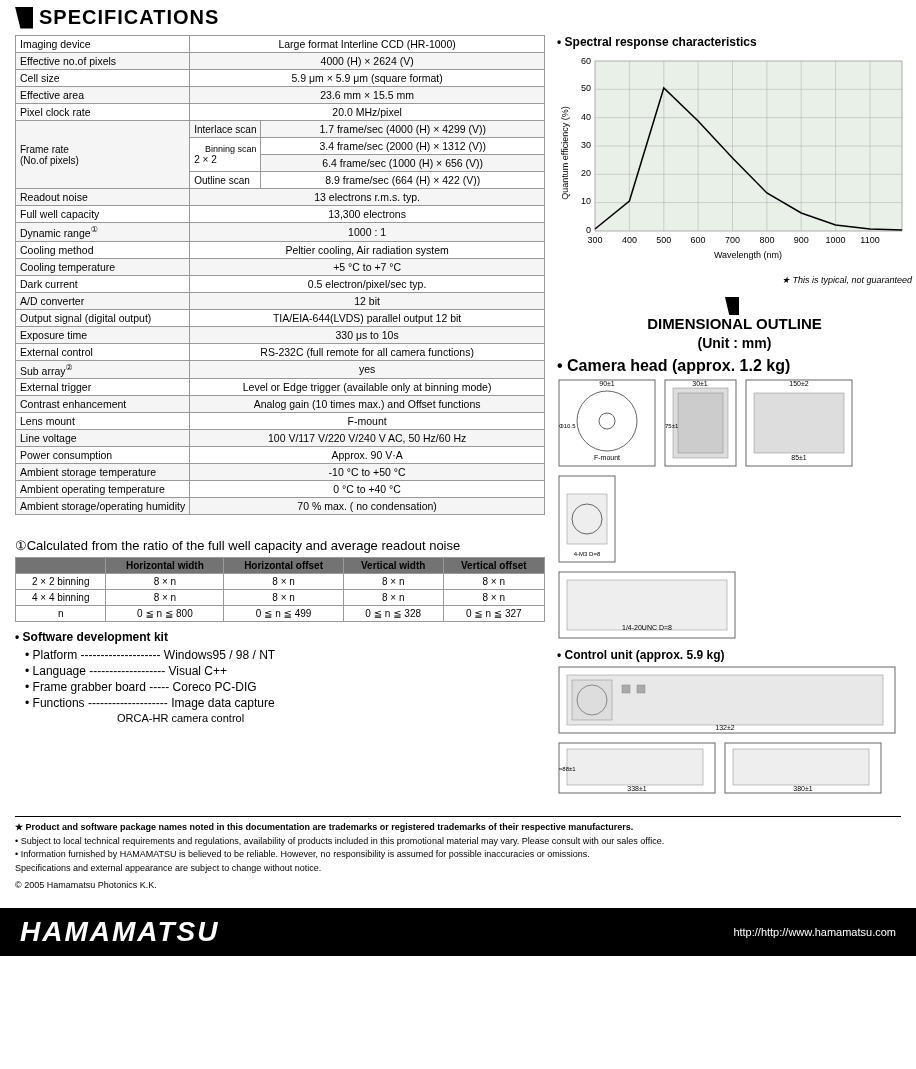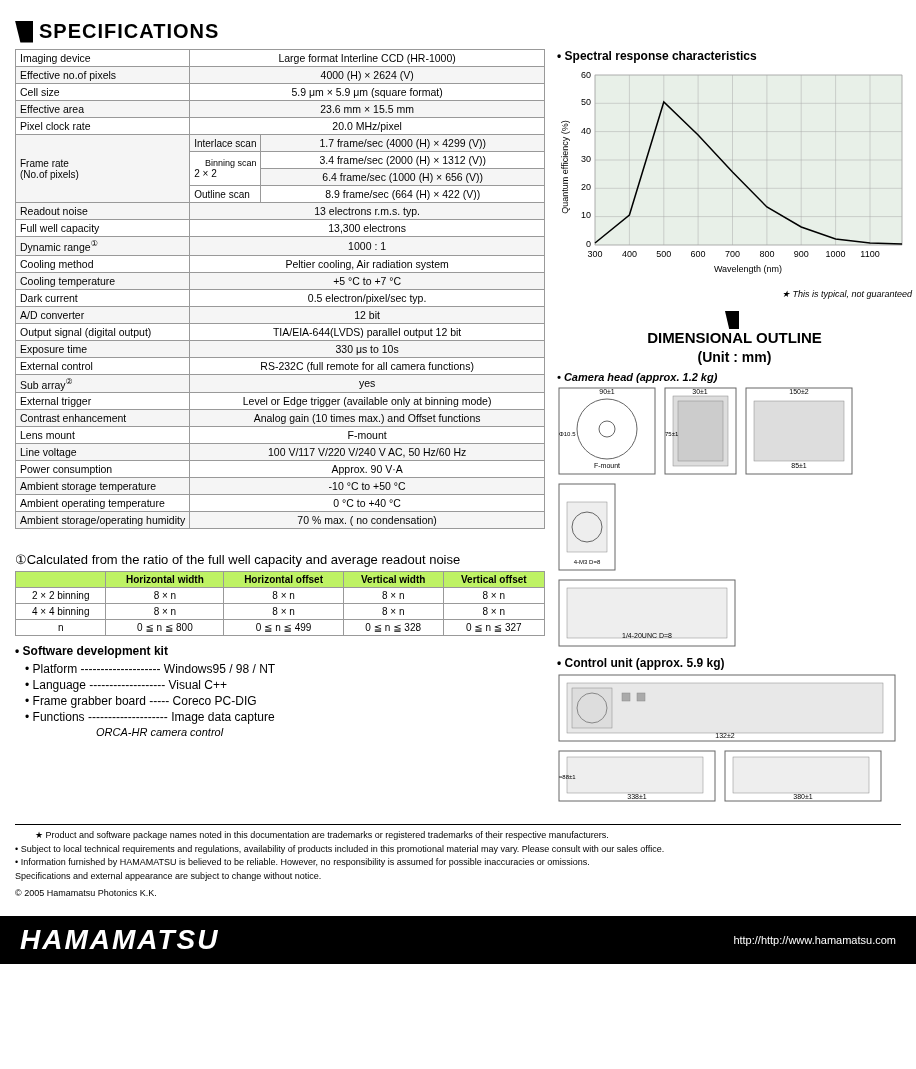--- a/index.html
+++ b/index.html
@@ -7,21 +7,21 @@
       font-family: Arial, Helvetica, sans-serif;
       font-size: 11px;
       background: #fff;
       color: #000;
       width: 916px;
       min-height: 1069px;
     }
 
     .page-container {
       width: 916px;
-      padding: 20px 15px 5px 15px;
+      padding: 6px 15px 5px 15px;
     }
 
     
     .spec-title {
       display: flex;
       align-items: center;
       margin-bottom: 6px;
     }
     .spec-title-icon {
       width: 18px;
@@ -122,24 +122,23 @@
       font-weight: bold;
       line-height: 1.2;
     }
     .dim-unit {
       font-size: 14px;
       font-weight: bold;
       text-align: center;
     }
 
     .cam-head-title {
-      font-size: 11px;
+      font-size: 16px;
       font-weight: bold;
       margin: 6px 0 3px 0;
-      font-style: italic;
     }
     .cam-head-title::before { content: "• "; }
 
     .ctrl-unit-title {
       font-size: 12px;
       font-weight: bold;
       margin: 4px 0 3px 0;
     }
     .ctrl-unit-title::before { content: "• "; }
 
@@ -155,21 +154,21 @@
       border-collapse: collapse;
       font-size: 10px;
       margin-top: 4px;
     }
     .binning-table td, .binning-table th {
       border: 1px solid #999;
       padding: 2px 4px;
       text-align: center;
     }
     .binning-table th {
-      background: #bef264;
+      background: #737373;
       font-weight: bold;
     }
 
     
     .software-section {
       margin-top: 8px;
     }
     .software-title {
       font-size: 12px;
       font-weight: bold;
@@ -187,22 +186,21 @@
 
     
     .disclaimer-section {
       margin-top: 20px;
       border-top: 1px solid #000;
       padding-top: 4px;
       font-size: 9px;
       line-height: 1.5;
     }
     .disclaimer-bold {
-      font-weight: normal;
-      margin-left: 20px;
+      font-weight: bold;
     }
     .copyright-line {
       font-size: 9px;
       margin-top: 4px;
     }
 
     
     .hamamatsu-footer {
       background: #000;
       color: #fff;
@@ -412,21 +410,21 @@
           </div>
           <div class="software-item">
             Language ------------------- Visual C++
           </div>
           <div class="software-item">
             Frame grabber board ----- Coreco PC-DIG
           </div>
           <div class="software-item">
             Functions -------------------- Image data capture
           </div>
-          <div style="margin-left: 71px; font-size:11px;font-style:italic;">
+          <div style="margin-left: 92px; font-size:11px;">
             ORCA-HR camera control
           </div>
         </div>
       </div>
     </div>
 
     <div class="right-col">
 
       <div class="spectral-section">
         <div class="spectral-title">Spectral response characteristics</div>

